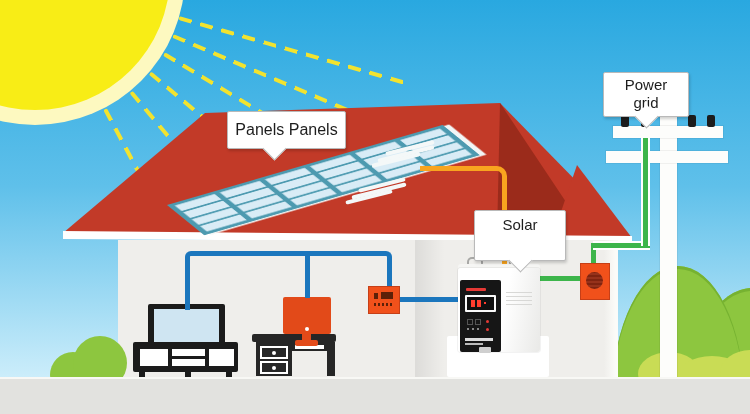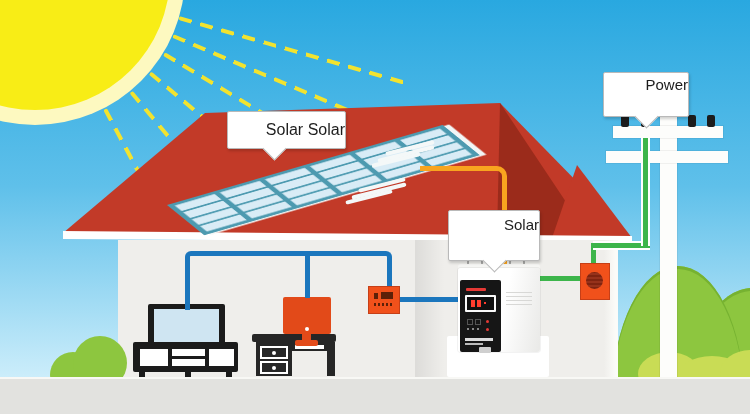--- a/index.html
+++ b/index.html
@@ -139,26 +139,26 @@
   #v1{top:292px;} #v2{top:296px;} #v3{top:300px;} #v4{top:304px;}
 
   
   .bush{background:#8dc63f;border-radius:50%;}
   #bush1{left:50px;top:352px;width:46px;height:46px;}
   #bush2{left:73px;top:336px;width:54px;height:54px;}
   #ground{left:0;top:377px;width:750px;height:37px;background:#e2e2df;border-top:2px solid #f8f8f5;}
 
   
   .callout{position:absolute;background:#ffffff;border:1px solid #b9b9b9;border-radius:2px;
-    box-shadow:1px 2px 3px rgba(0,0,0,0.18);color:#1d1d1d;font-size:15px;text-align:right;}
+    box-shadow:1px 2px 3px rgba(0,0,0,0.18);color:#1d1d1d;font-size:15px;text-align:center;}
   .tail{position:absolute;bottom:-9px;width:16px;height:16px;background:#fff;
     border-right:1px solid #b9b9b9;border-bottom:1px solid #b9b9b9;transform:rotate(45deg);}
   #callout-panels{left:227px;top:111px;width:117px;height:36px;line-height:36px;font-size:16px;}
   #callout-panels .tail{left:38px;}
-  #callout-generator{left:448px;top:210px;width:90px;height:46px;line-height:21px;padding-top:3px;}
+  #callout-generator{left:474px;top:210px;width:90px;height:46px;line-height:21px;padding-top:3px;}
   #callout-generator .tail{left:37px;}
   #callout-grid{left:603px;top:72px;width:84px;height:40px;line-height:18px;padding-top:3px;}
   #callout-grid .tail{left:34px;}
 </style>
 </head>
 <body>
 
 <div id="scene">
 
   <div class="abs" id="sun-halo"></div>
@@ -307,25 +307,26 @@
   <div class="abs vent" id="v1"></div>
   <div class="abs vent" id="v2"></div>
   <div class="abs vent" id="v3"></div>
   <div class="abs vent" id="v4"></div>
 
   <div class="abs bush" id="bush1"></div>
   <div class="abs bush" id="bush2"></div>
   <div class="abs" id="ground"></div>
 
   <div class="callout" id="callout-panels">
-    <span>Solar Solar</span>
+    <span>Panels Panels</span>
     <div class="tail"></div>
   </div>
   <div class="callout" id="callout-generator">
     <div>Solar</div>
     <div class="tail"></div>
   </div>
   <div class="callout" id="callout-grid">
     <div>Power</div>
+    <div>grid</div>
     <div class="tail"></div>
   </div>
 
 </div>
 
 </body></html>

